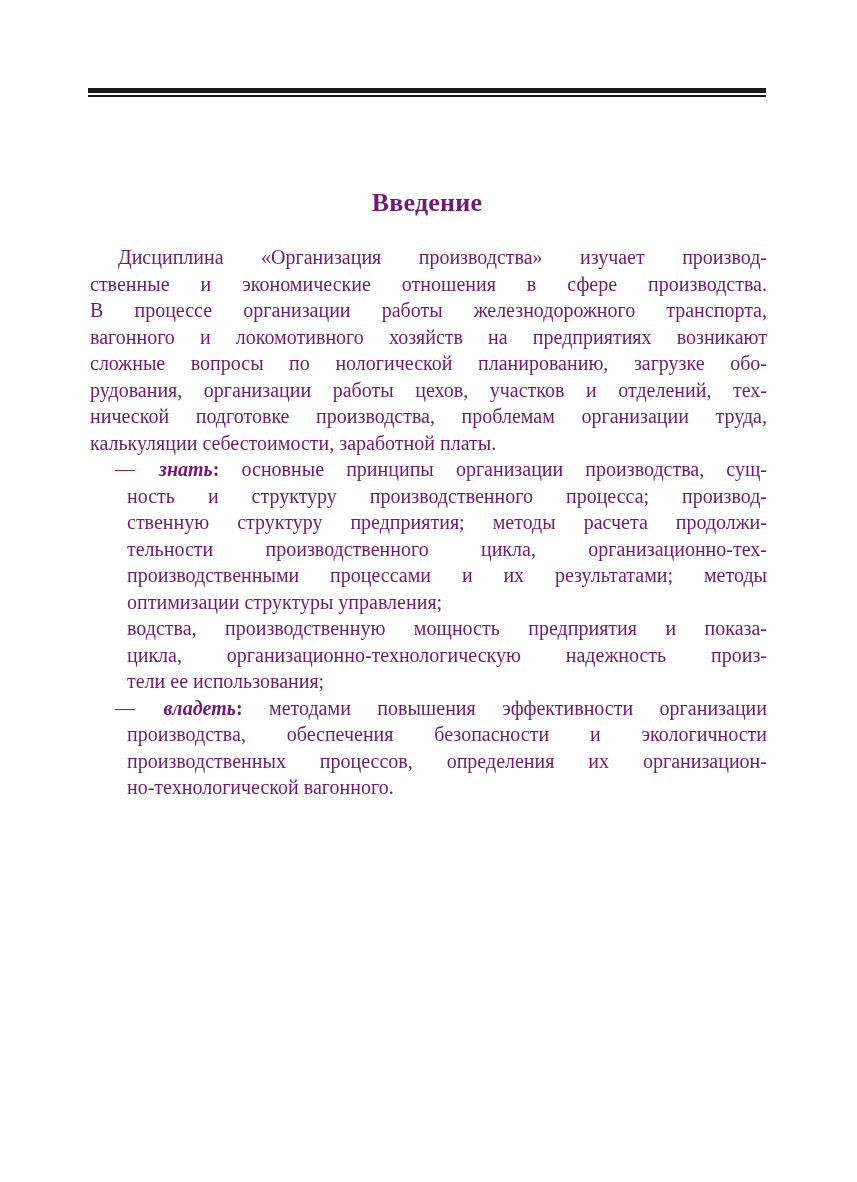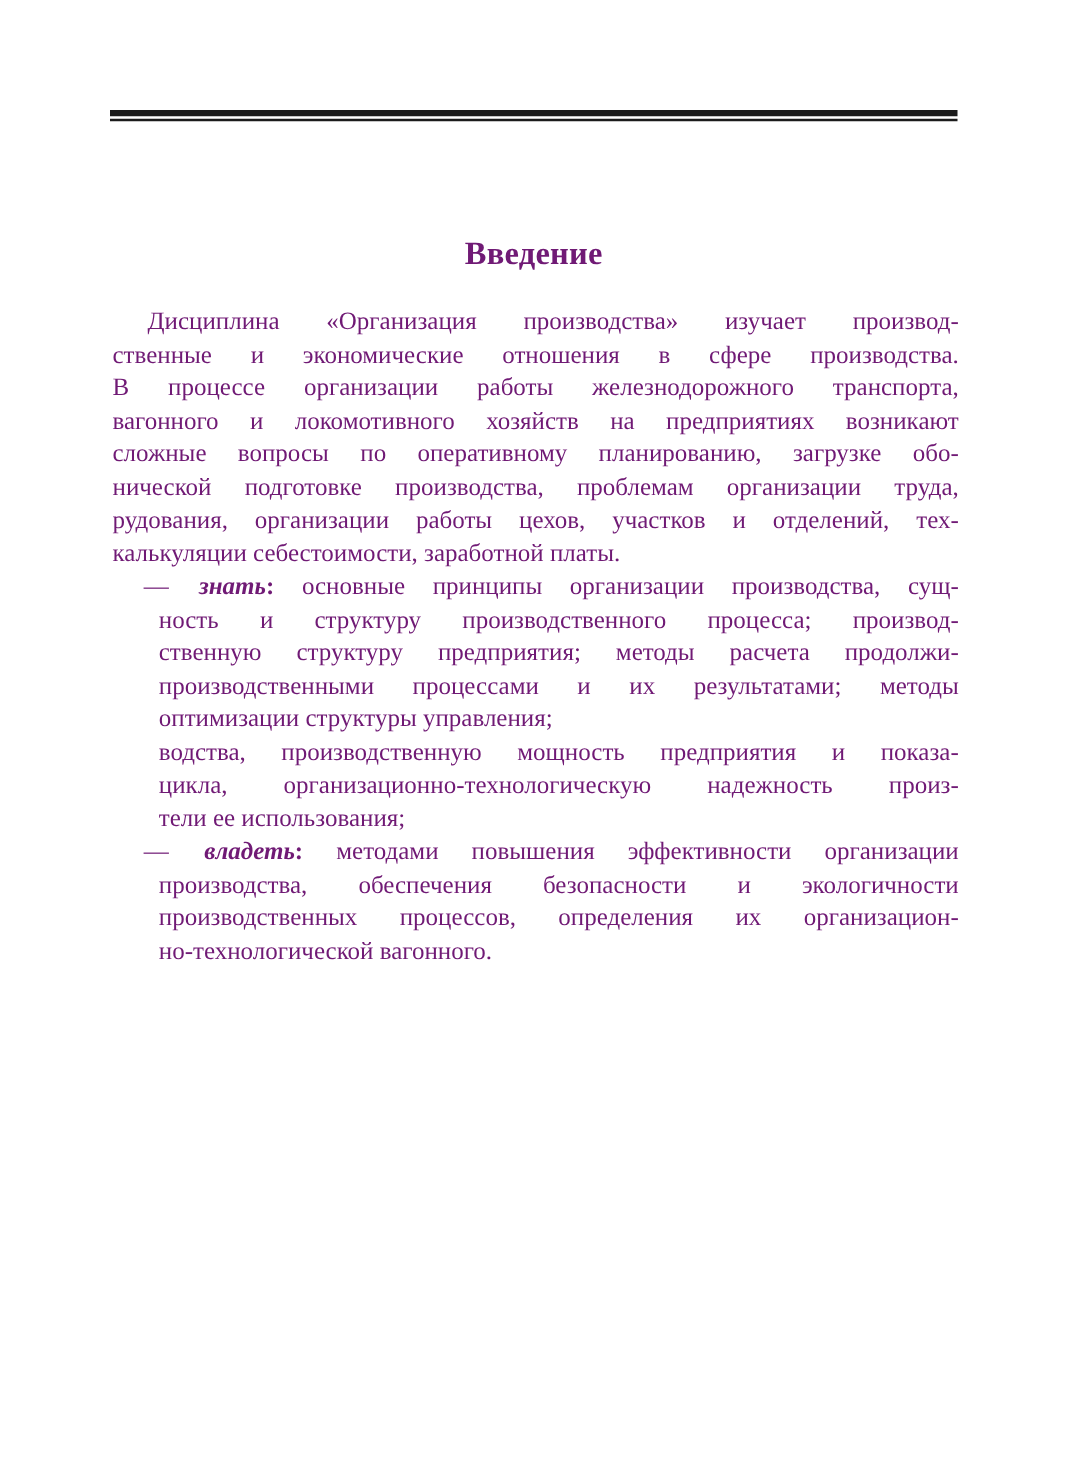--- a/index.html
+++ b/index.html
@@ -91,33 +91,34 @@
 
   <h1 class="heading">Введение</h1>
 
   <div class="textblock">
 
     <div class="para">
       <div class="line indent">Дисциплина «Организация производства» изучает производ-</div>
       <div class="line">ственные и экономические отношения в сфере производства.</div>
       <div class="line">В процессе организации работы железнодорожного транспорта,</div>
       <div class="line">вагонного и локомотивного хозяйств на предприятиях возникают</div>
-      <div class="line">сложные вопросы по оперативному планированию, загрузке обо-</div>
+      <div class="line">сложные вопросы по нологической планированию, загрузке обо-</div>
+      <div class="line">рудования, организации работы цехов, участков и отделений, тех-</div>
       <div class="line">нической подготовке производства, проблемам организации труда,</div>
-      <div class="line">рудования, организации работы цехов, участков и отделений, тех-</div>
       <div class="line last">калькуляции себестоимости, заработной платы.</div>
     </div>
 
 
     <div class="list">
 
       <div class="list-item">
         <div class="line li-first"><span class="marker">—</span> <span class="term">знать</span><span class="term-sep">:</span> <span>основные принципы организации производства, сущ-</span></div>
         <div class="line li-cont">ность и структуру производственного процесса; производ-</div>
         <div class="line li-cont">ственную структуру предприятия; методы расчета продолжи-</div>
+        <div class="line li-cont">тельности производственного цикла, организационно-тех-</div>
         <div class="line li-cont">производственными процессами и их результатами; методы</div>
         <div class="line li-cont last">оптимизации структуры управления;</div>
       </div>
 
       <div class="list-item">
         <div class="line li-cont">водства, производственную мощность предприятия и показа-</div>
         <div class="line li-cont">цикла, организационно-технологическую надежность произ-</div>
         <div class="line li-cont last">тели ее использования;</div>
       </div>
 

